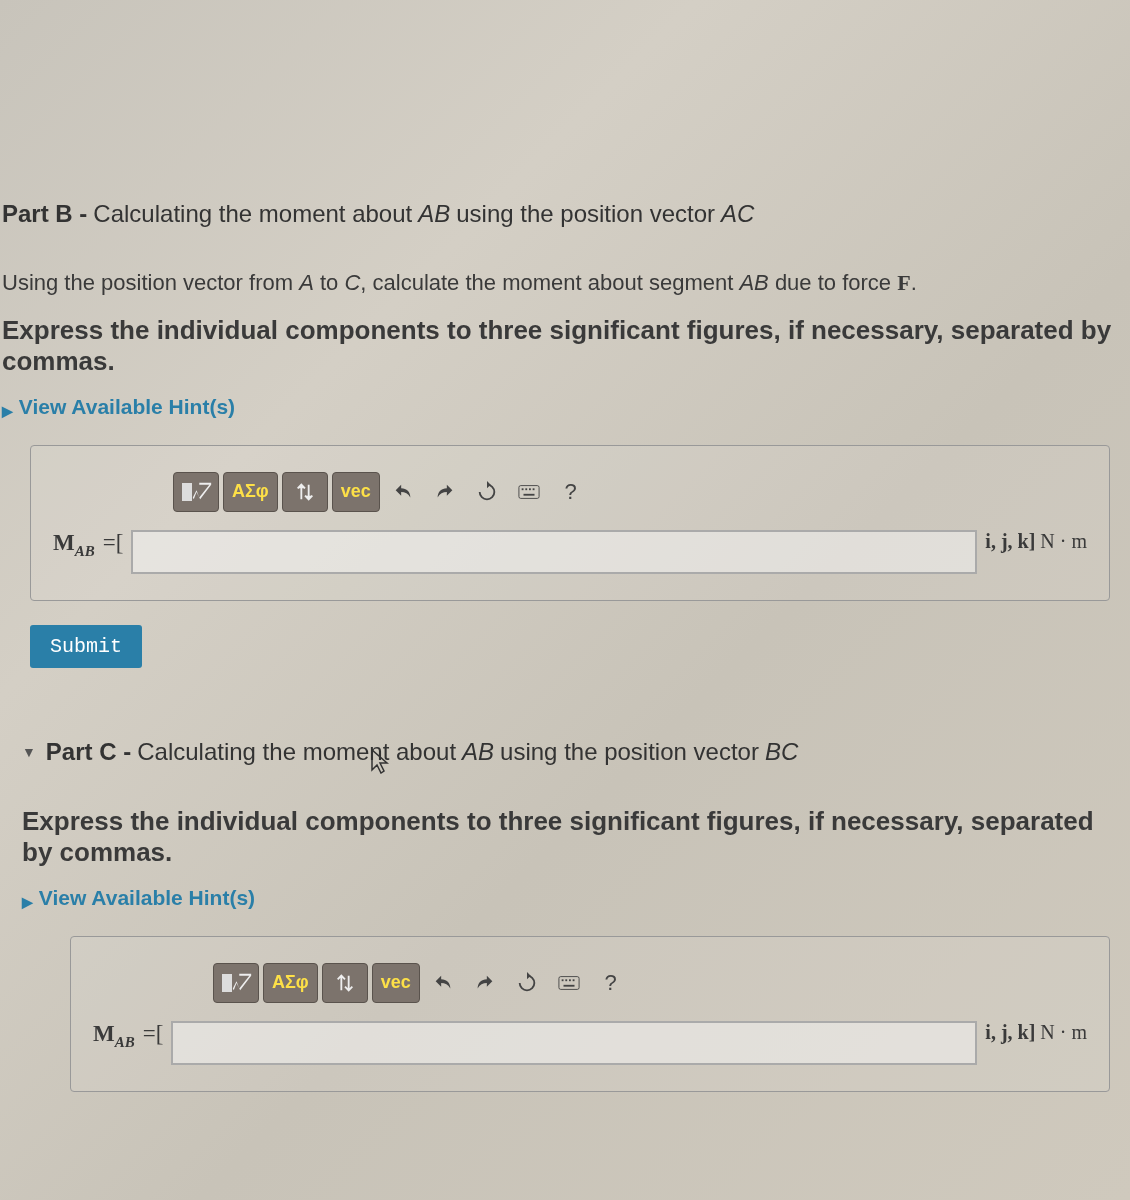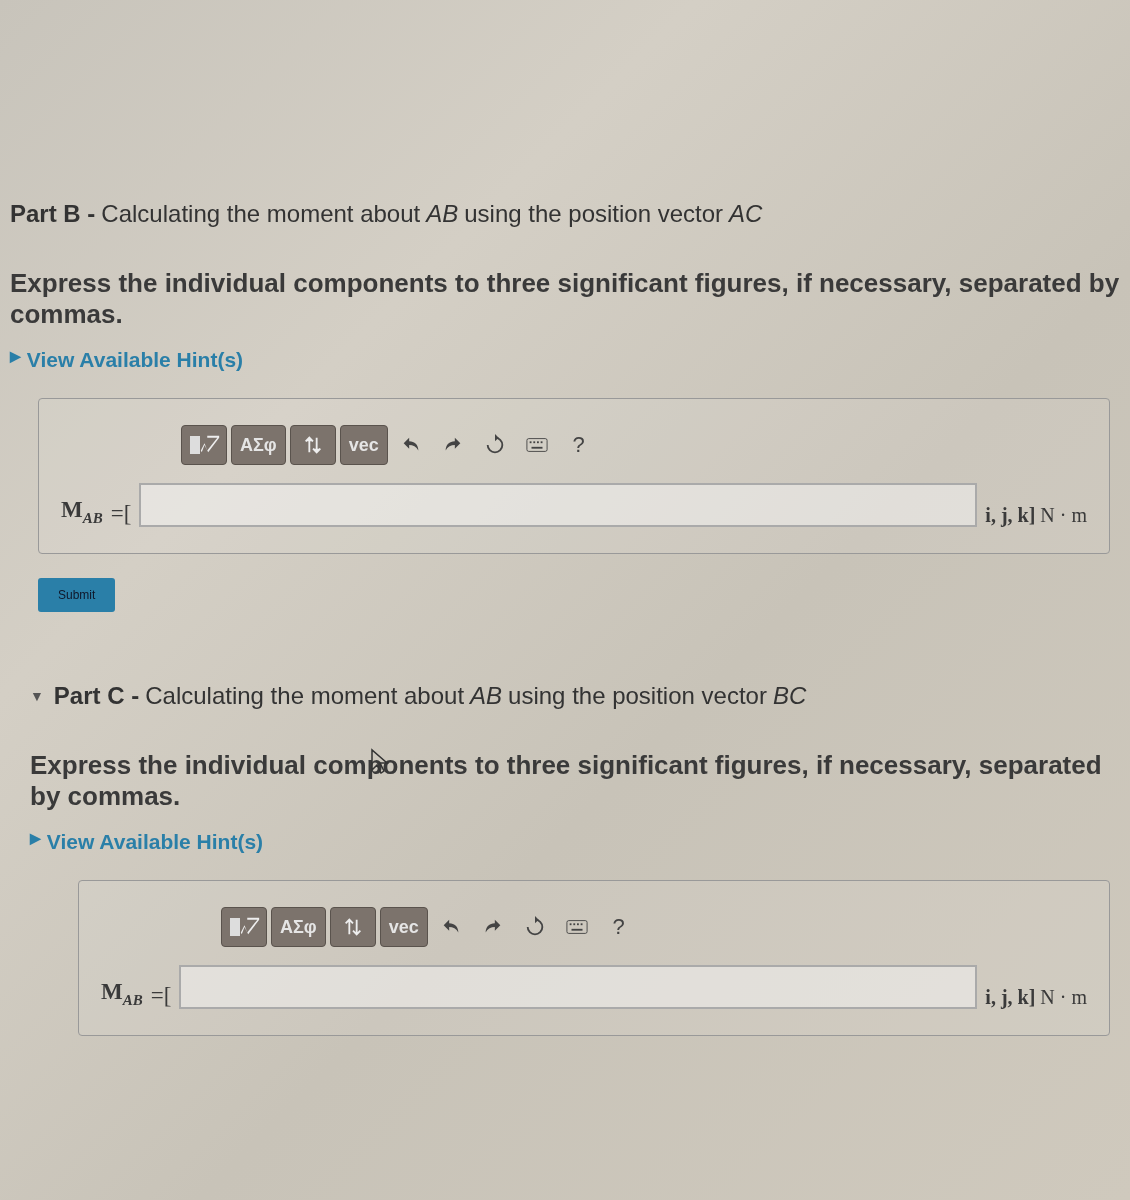--- a/index.html
+++ b/index.html
@@ -5,21 +5,21 @@
   * { box-sizing: border-box; margin: 0; padding: 0; }
   body {
     font-family: Arial, Helvetica, sans-serif;
     background: linear-gradient(135deg, #c8c4bb 0%, #d4cfc5 30%, #c8c3b8 60%, #cfc9bd 100%);
     width: 1130px;
     height: 1200px;
     padding: 0;
     color: #3a3a3a;
     overflow: hidden;
   }
-  .content { padding: 200px 10px 0 10px; border-radius: 26px; }
+  .content { padding: 200px 10px 0 2px; border-radius: 26px; }
   .part-header {
     font-size: 24px;
     margin-bottom: 40px;
     color: #333;
     display: flex;
     align-items: center;
     gap: 6px;
   }
   .collapsed .part-header::before {
     content: "▼";
@@ -36,21 +36,21 @@
   }
   .description .italic { font-style: italic; }
   .description .bold { font-weight: bold; font-family: Georgia, serif; }
   .instructions {
     font-size: 26px;
     font-weight: bold;
     margin-bottom: 18px;
   }
   .hints-toggle {
     display: flex;
-    align-items: flex-start;
+    align-items: flex-end;
     gap: 6px;
     color: #2a7fa8;
     font-weight: bold;
     font-size: 21px;
     margin-bottom: 26px;
     cursor: pointer;
   }
   .hints-toggle::before {
     content: "▶";
     font-size: 14px;
@@ -71,21 +71,21 @@
     margin-left: 120px;
     margin-bottom: 18px;
   }
   .tool-btn {
     height: 40px;
     min-width: 46px;
     display: inline-flex;
     align-items: center;
     justify-content: center;
     font-size: 18px;
-    color: #e5e5e5;
+    color: #fde047;
     background: #7c736c;
     border: 1px solid #5a534d;
     border-radius: 4px;
     padding: 0 8px;
     cursor: pointer;
     user-select: none;
     font-weight: bold;
   }
   .tool-btn.light {
     background: transparent;
@@ -101,47 +101,48 @@
     width: 10px; height: 18px;
     background: #ddd;
     position: absolute; left: 8px;
   }
   .tool-btn.rect svg {
     position: relative;
     left: 6px;
   }
   .input-row {
     display: flex;
-    align-items: flex-end;
+    align-items: flex-start;
     gap: 8px;
     font-size: 23px;
     font-family: Georgia, 'Times New Roman', serif;
   }
   .input-row .lhs { font-weight: bold; }
   .input-row .lhs sub { font-style: italic; font-size: 15px; vertical-align: sub; }
   .input-row .eq { font-weight: normal; }
   .answer-input {
     flex: 1;
     height: 44px;
     border: 2px solid #aaa;
     background: rgba(245,245,245,0.5);
     font-size: 20px;
     padding: 0 8px;
   }
   .units { font-family: Georgia, serif; font-size: 20px; }
   .units .vec { font-weight: bold; }
   .submit-btn {
     background: #2a7fa8;
-    color: #0f172a;
+    color: #ffffff;
     border: none;
     padding: 10px 20px;
-    font-size: 12px;
+    font-size: 20px;
     border-radius: 3px;
     cursor: pointer;
     margin-left: 28px;
+    font-family: Liberation Mono, monospace;
   }
   .part-c { margin-top: 70px; padding-left: 20px; }
   .part-c .answer-box { margin-left: 48px; }
   .cursor-icon {
     position: absolute;
     left: 370px;
     top: 748px;
     font-size: 24px;
     color: #333;
     pointer-events: none;
@@ -155,20 +156,23 @@
 
   <div class="part">
     <div class="part-header">
       <span class="bold">Part B -</span>
       <span> Calculating the moment about </span>
       <span class="italic">AB</span>
       <span> using the position vector </span>
       <span class="italic">AC</span>
     </div>
 
+    <p class="description">
+      <span>Using the position vector from </span><span class="italic">A</span><span> to </span><span class="italic">C</span><span>, calculate the moment about segment </span><span class="italic">AB</span><span> due to force </span><span class="bold">F</span><span>.</span>
+    </p>
 
     <p class="instructions">Express the individual components to three significant figures, if necessary, separated by commas.</p>
 
     <div class="hints-toggle">
       <span>View Available Hint(s)</span>
     </div>
 
     <div class="answer-box">
       <div class="toolbar">
         <span class="tool-btn rect">

